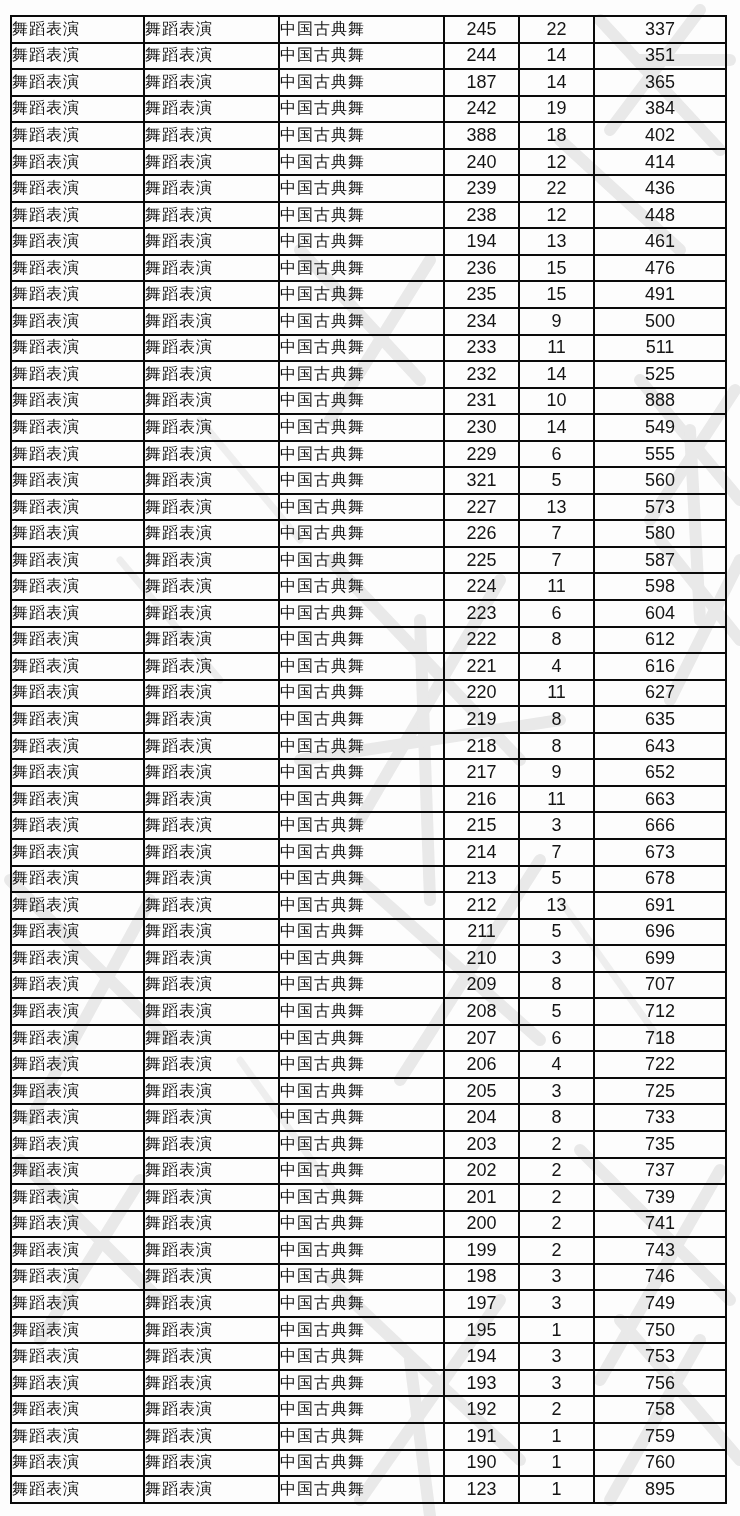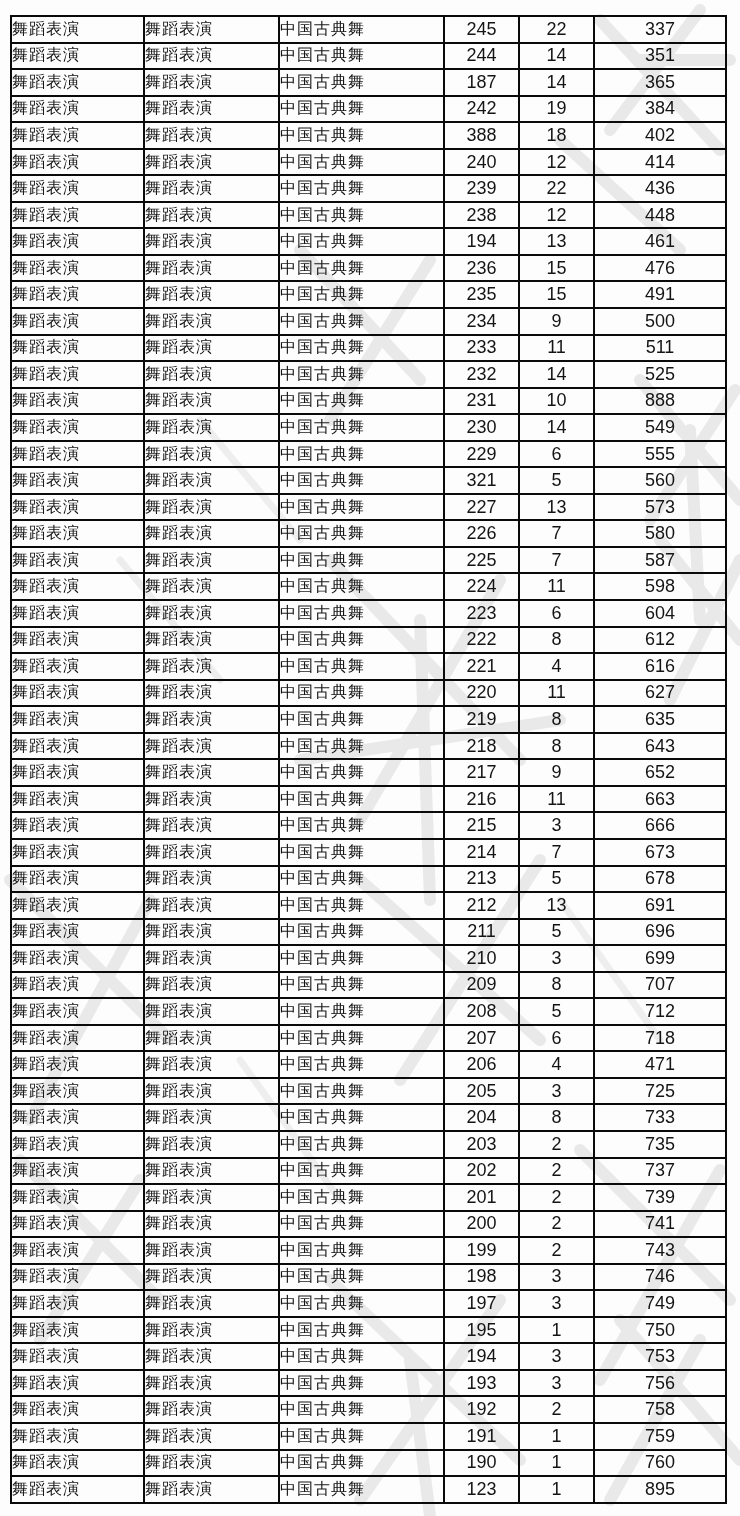--- a/index.html
+++ b/index.html
@@ -436,21 +436,21 @@
           <td class="num">207</td>
           <td class="num">6</td>
           <td class="num">718</td>
         </tr>
         <tr>
           <td class="cjk">舞蹈表演</td>
           <td class="cjk">舞蹈表演</td>
           <td class="cjk">中国古典舞</td>
           <td class="num">206</td>
           <td class="num">4</td>
-          <td class="num">471</td>
+          <td class="num">722</td>
         </tr>
         <tr>
           <td class="cjk">舞蹈表演</td>
           <td class="cjk">舞蹈表演</td>
           <td class="cjk">中国古典舞</td>
           <td class="num">205</td>
           <td class="num">3</td>
           <td class="num">725</td>
         </tr>
         <tr>

